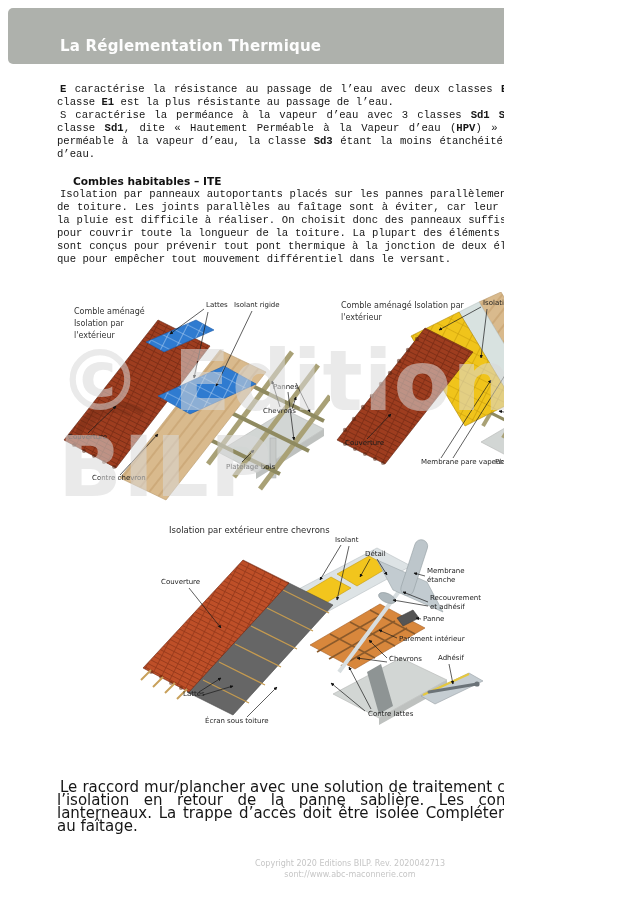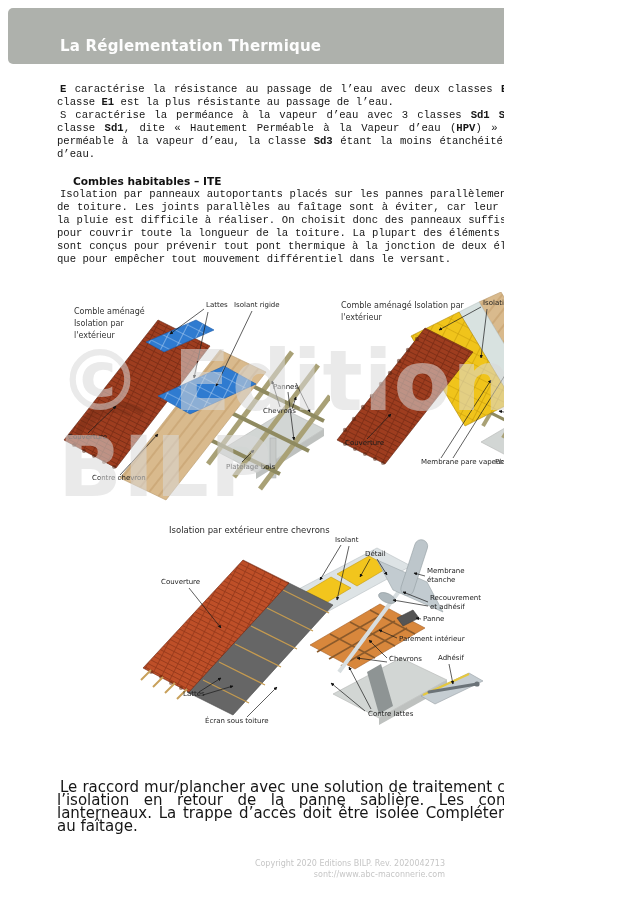--- a/index.html
+++ b/index.html
@@ -19,21 +19,21 @@
   .diag{position:absolute;}
   .diag text{font-family:"DejaVu Sans","Liberation Sans",sans-serif;}
   .lbl{font-size:7px;fill:#1d1d1d;}
   .cap{font-size:8px;fill:#333333;}
   .ttl{font-size:8.5px;fill:#2b2b2b;}
   .arrow{stroke:#1a1a1a;stroke-width:.7;fill:none;}
   .watermark{position:absolute;left:58px;top:338px;z-index:30;pointer-events:none;font-weight:bold;
              color:#D9D9D9;opacity:.55;font-size:84px;line-height:86px;letter-spacing:1px;white-space:nowrap;}
   .page-num{position:absolute;left:68px;top:848px;width:62px;height:46px;background:#A1A49F;color:#FBFBFB;
             font-size:27px;font-weight:bold;display:flex;align-items:center;justify-content:center;}
-  .copyright{position:absolute;right:59px;top:858px;text-align:right;font-size:8px;line-height:11px;color:#C6C6C6;}
+  .copyright{position:absolute;right:59px;top:858px;text-align:center;font-size:8px;line-height:11px;color:#C6C6C6;}
 </style>
 </head>
 <body>
 
 <div class="page">
 
   <div class="header-bar">
     <span class="header-title">La Réglementation Thermique</span>
   </div>
   <div class="chapter-badge">4</div>

